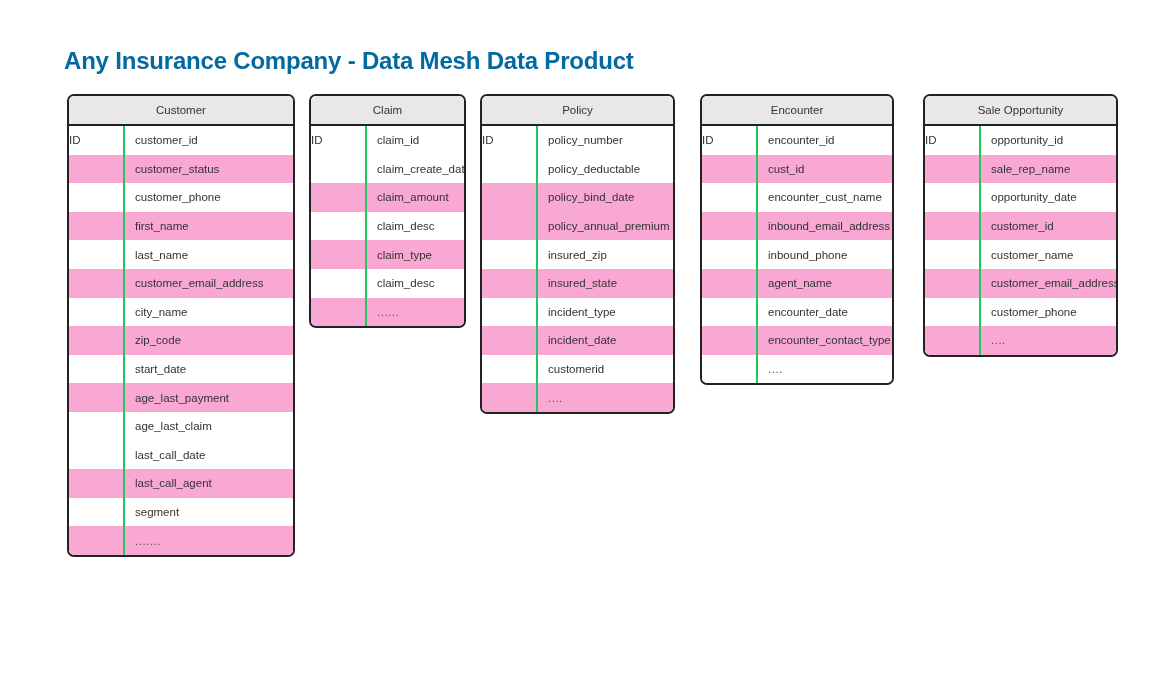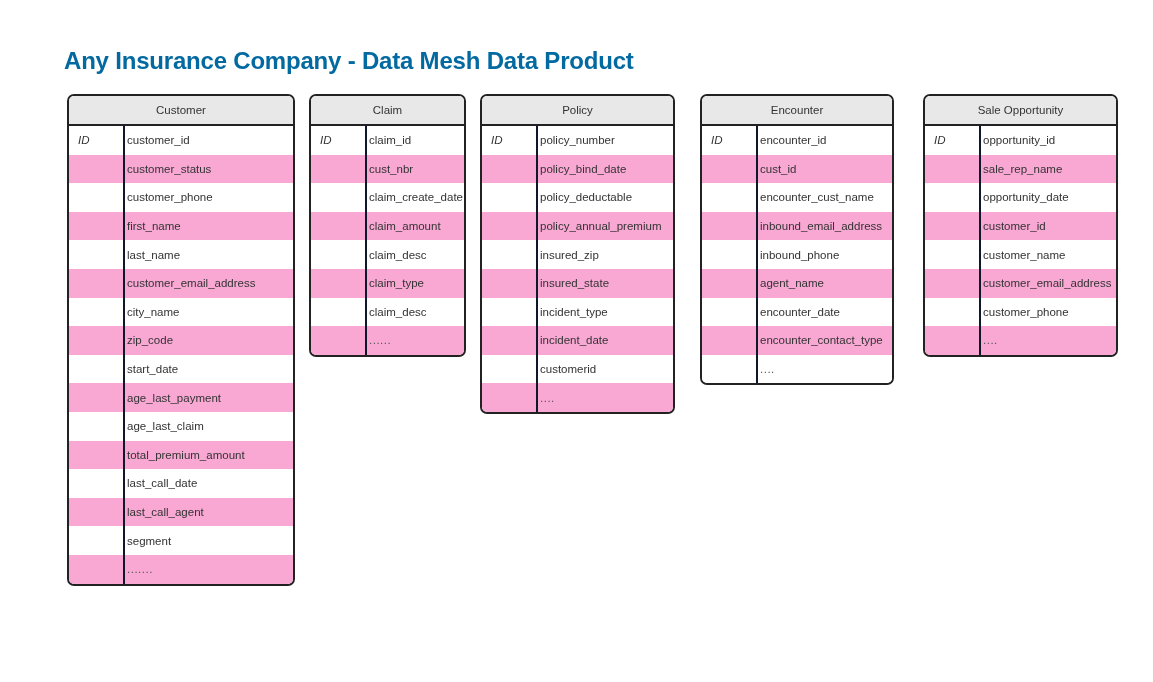--- a/index.html
+++ b/index.html
@@ -71,35 +71,33 @@
     background: #f9a8d4;
   }
 
   .id-cell {
     flex: 0 0 56px;
     width: 56px;
     align-self: stretch;
     display: flex;
     align-items: center;
     box-sizing: border-box;
-    padding-left: 9px;
     font-size: 11.5px;
     color: #333333;
-    border-right: 2px solid #0f172a;
+    border-right: 2px solid #22c55e;
     white-space: nowrap;
-    font-style: italic;
   }
 
   .name-cell {
     flex: 1 1 auto;
     align-self: stretch;
     display: flex;
     align-items: center;
     box-sizing: border-box;
-    padding-left: 2px;
+    padding-left: 10px;
     font-size: 11.5px;
     color: #333333;
     white-space: nowrap;
     overflow: hidden;
   }
 
   .name-cell.ellipsis-row {
     color: #555555;
     letter-spacing: 0.5px;
   }
@@ -150,24 +148,20 @@
           <div class="name-cell">start_date</div>
         </div>
         <div class="field-row alt">
           <div class="id-cell"></div>
           <div class="name-cell">age_last_payment</div>
         </div>
         <div class="field-row">
           <div class="id-cell"></div>
           <div class="name-cell">age_last_claim</div>
         </div>
-        <div class="field-row alt">
-          <div class="id-cell"></div>
-          <div class="name-cell">total_premium_amount</div>
-        </div>
         <div class="field-row">
           <div class="id-cell"></div>
           <div class="name-cell">last_call_date</div>
         </div>
         <div class="field-row alt">
           <div class="id-cell"></div>
           <div class="name-cell">last_call_agent</div>
         </div>
         <div class="field-row">
           <div class="id-cell"></div>
@@ -179,24 +173,20 @@
         </div>
       </div>
     </div>
     <div class="entity" style="left: 309px; width: 157px;">
       <div class="entity-header">Claim</div>
       <div class="entity-body">
         <div class="field-row">
           <div class="id-cell">ID</div>
           <div class="name-cell">claim_id</div>
         </div>
-        <div class="field-row alt">
-          <div class="id-cell"></div>
-          <div class="name-cell">cust_nbr</div>
-        </div>
         <div class="field-row">
           <div class="id-cell"></div>
           <div class="name-cell">claim_create_date</div>
         </div>
         <div class="field-row alt">
           <div class="id-cell"></div>
           <div class="name-cell">claim_amount</div>
         </div>
         <div class="field-row">
           <div class="id-cell"></div>
@@ -216,27 +206,27 @@
         </div>
       </div>
     </div>
     <div class="entity" style="left: 480px; width: 195px;">
       <div class="entity-header">Policy</div>
       <div class="entity-body">
         <div class="field-row">
           <div class="id-cell">ID</div>
           <div class="name-cell">policy_number</div>
         </div>
+        <div class="field-row">
+          <div class="id-cell"></div>
+          <div class="name-cell">policy_deductable</div>
+        </div>
         <div class="field-row alt">
           <div class="id-cell"></div>
           <div class="name-cell">policy_bind_date</div>
-        </div>
-        <div class="field-row">
-          <div class="id-cell"></div>
-          <div class="name-cell">policy_deductable</div>
         </div>
         <div class="field-row alt">
           <div class="id-cell"></div>
           <div class="name-cell">policy_annual_premium</div>
         </div>
         <div class="field-row">
           <div class="id-cell"></div>
           <div class="name-cell">insured_zip</div>
         </div>
         <div class="field-row alt">

